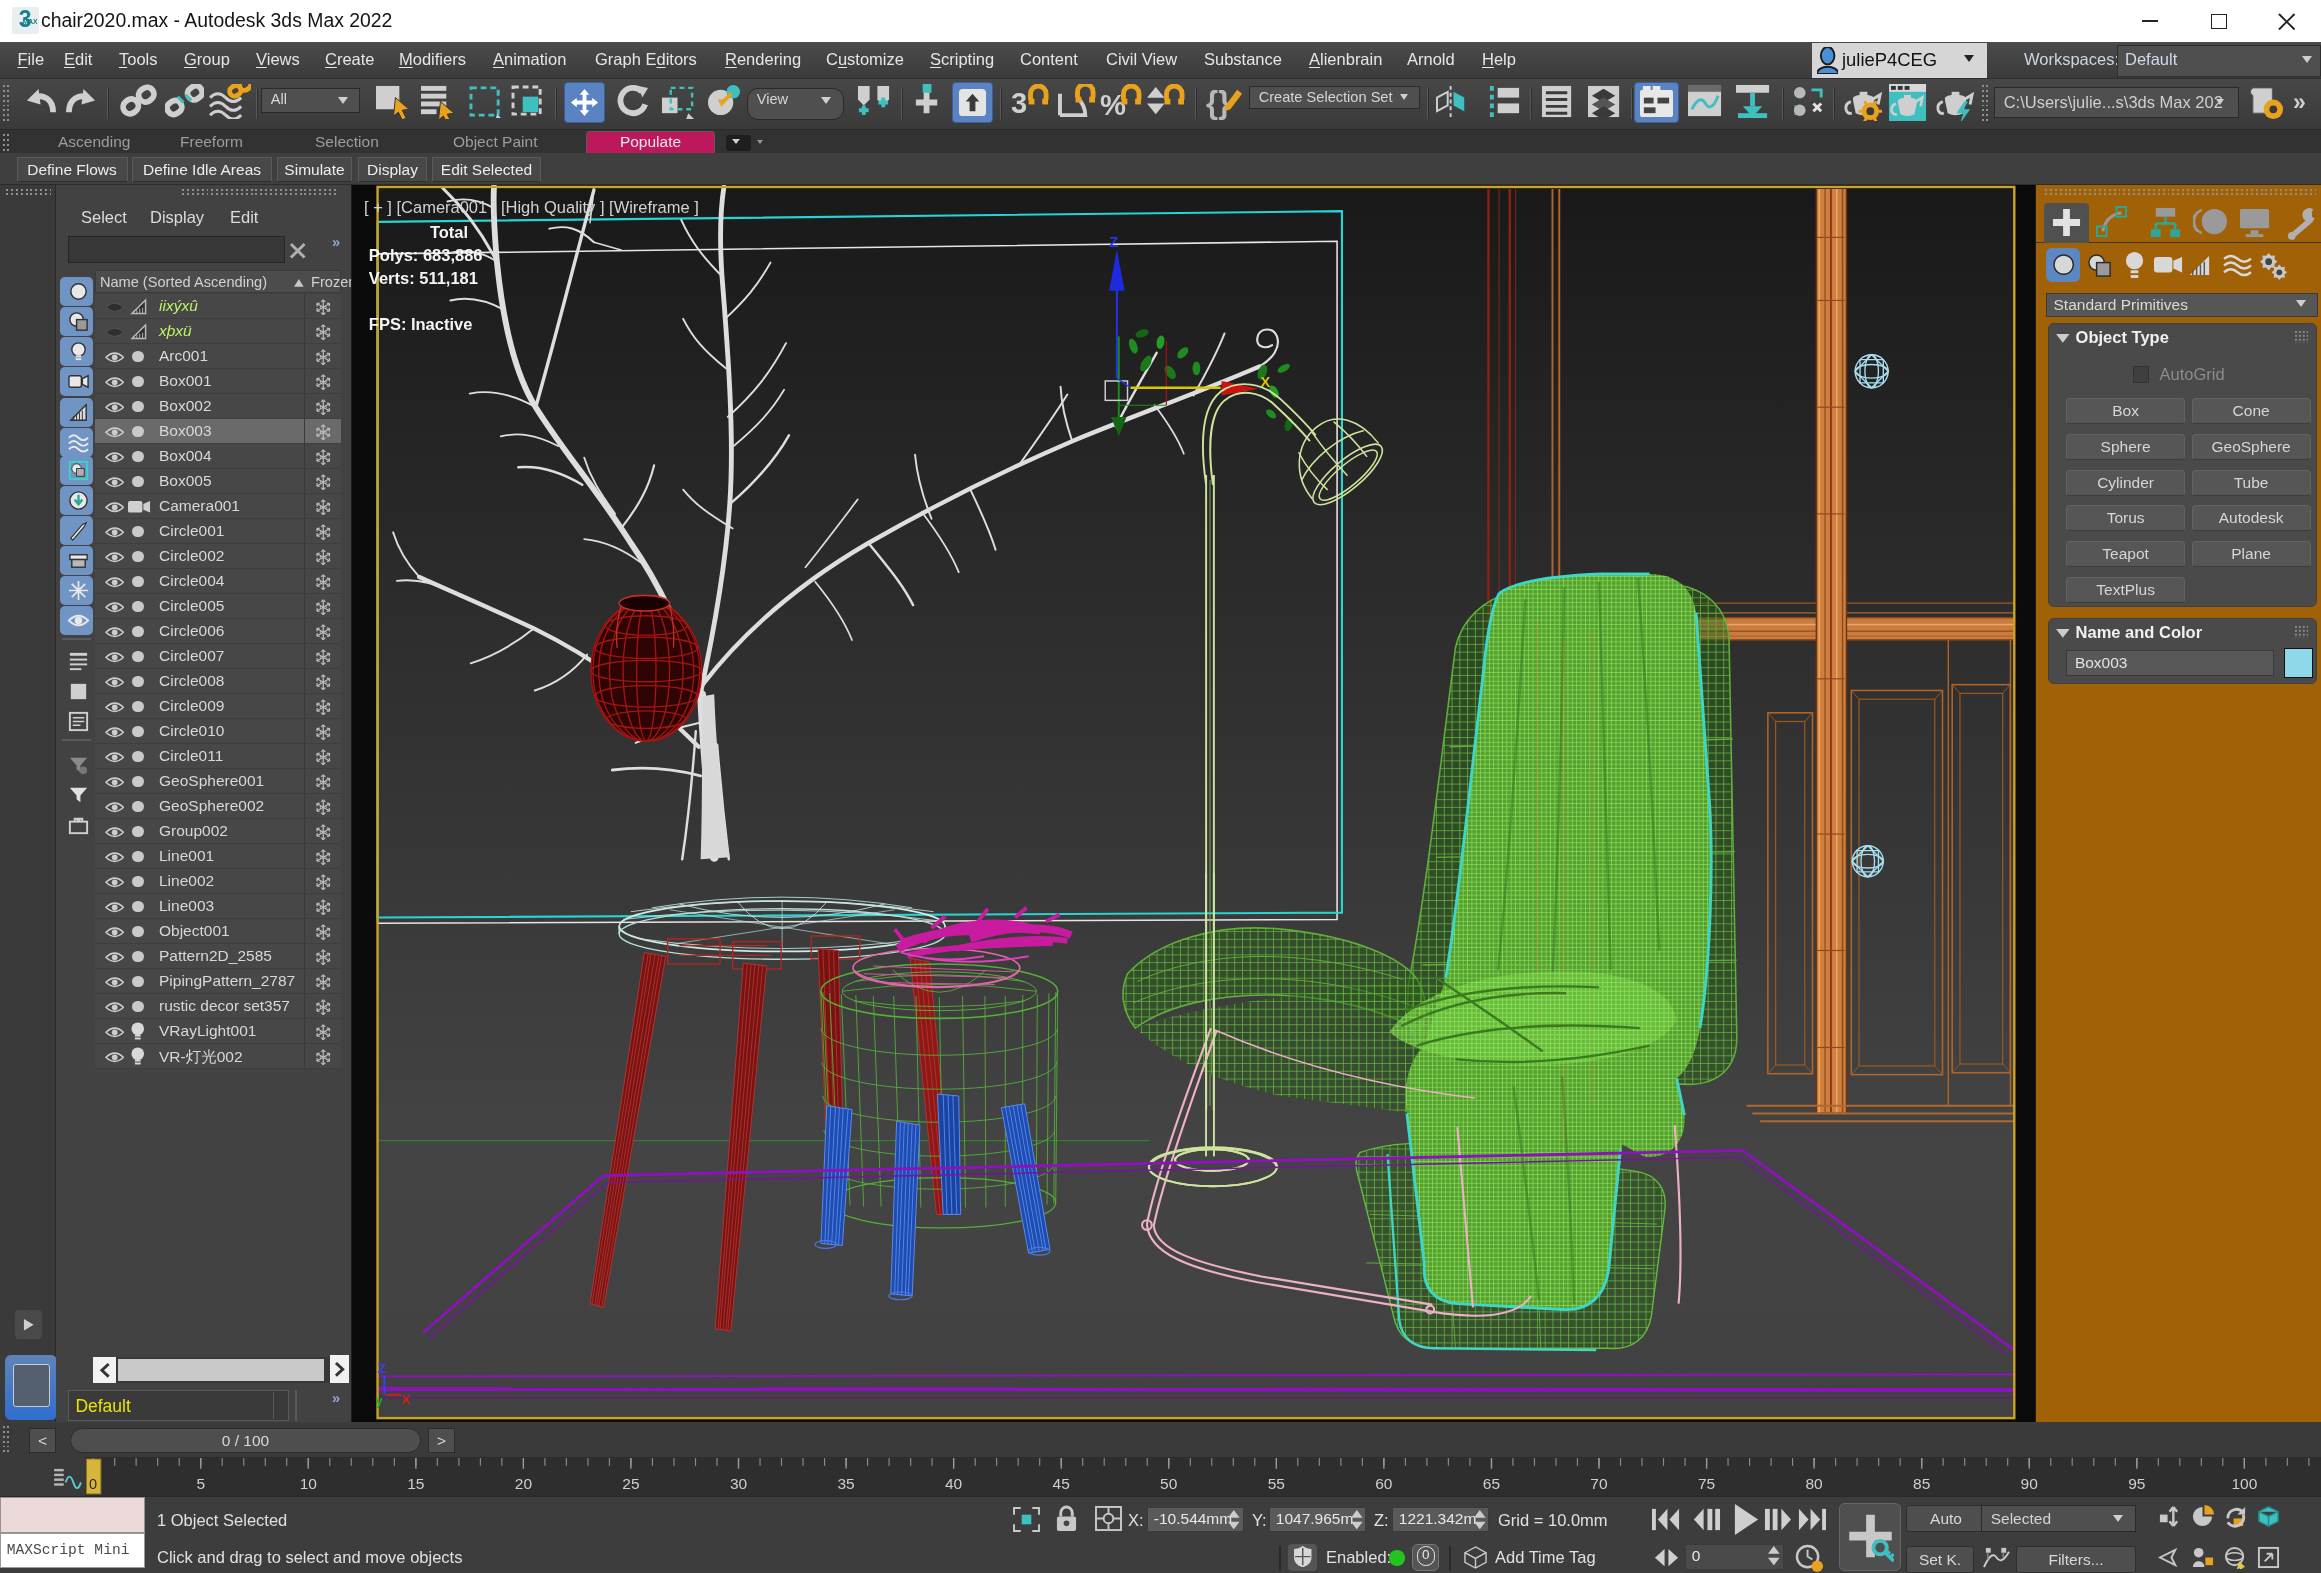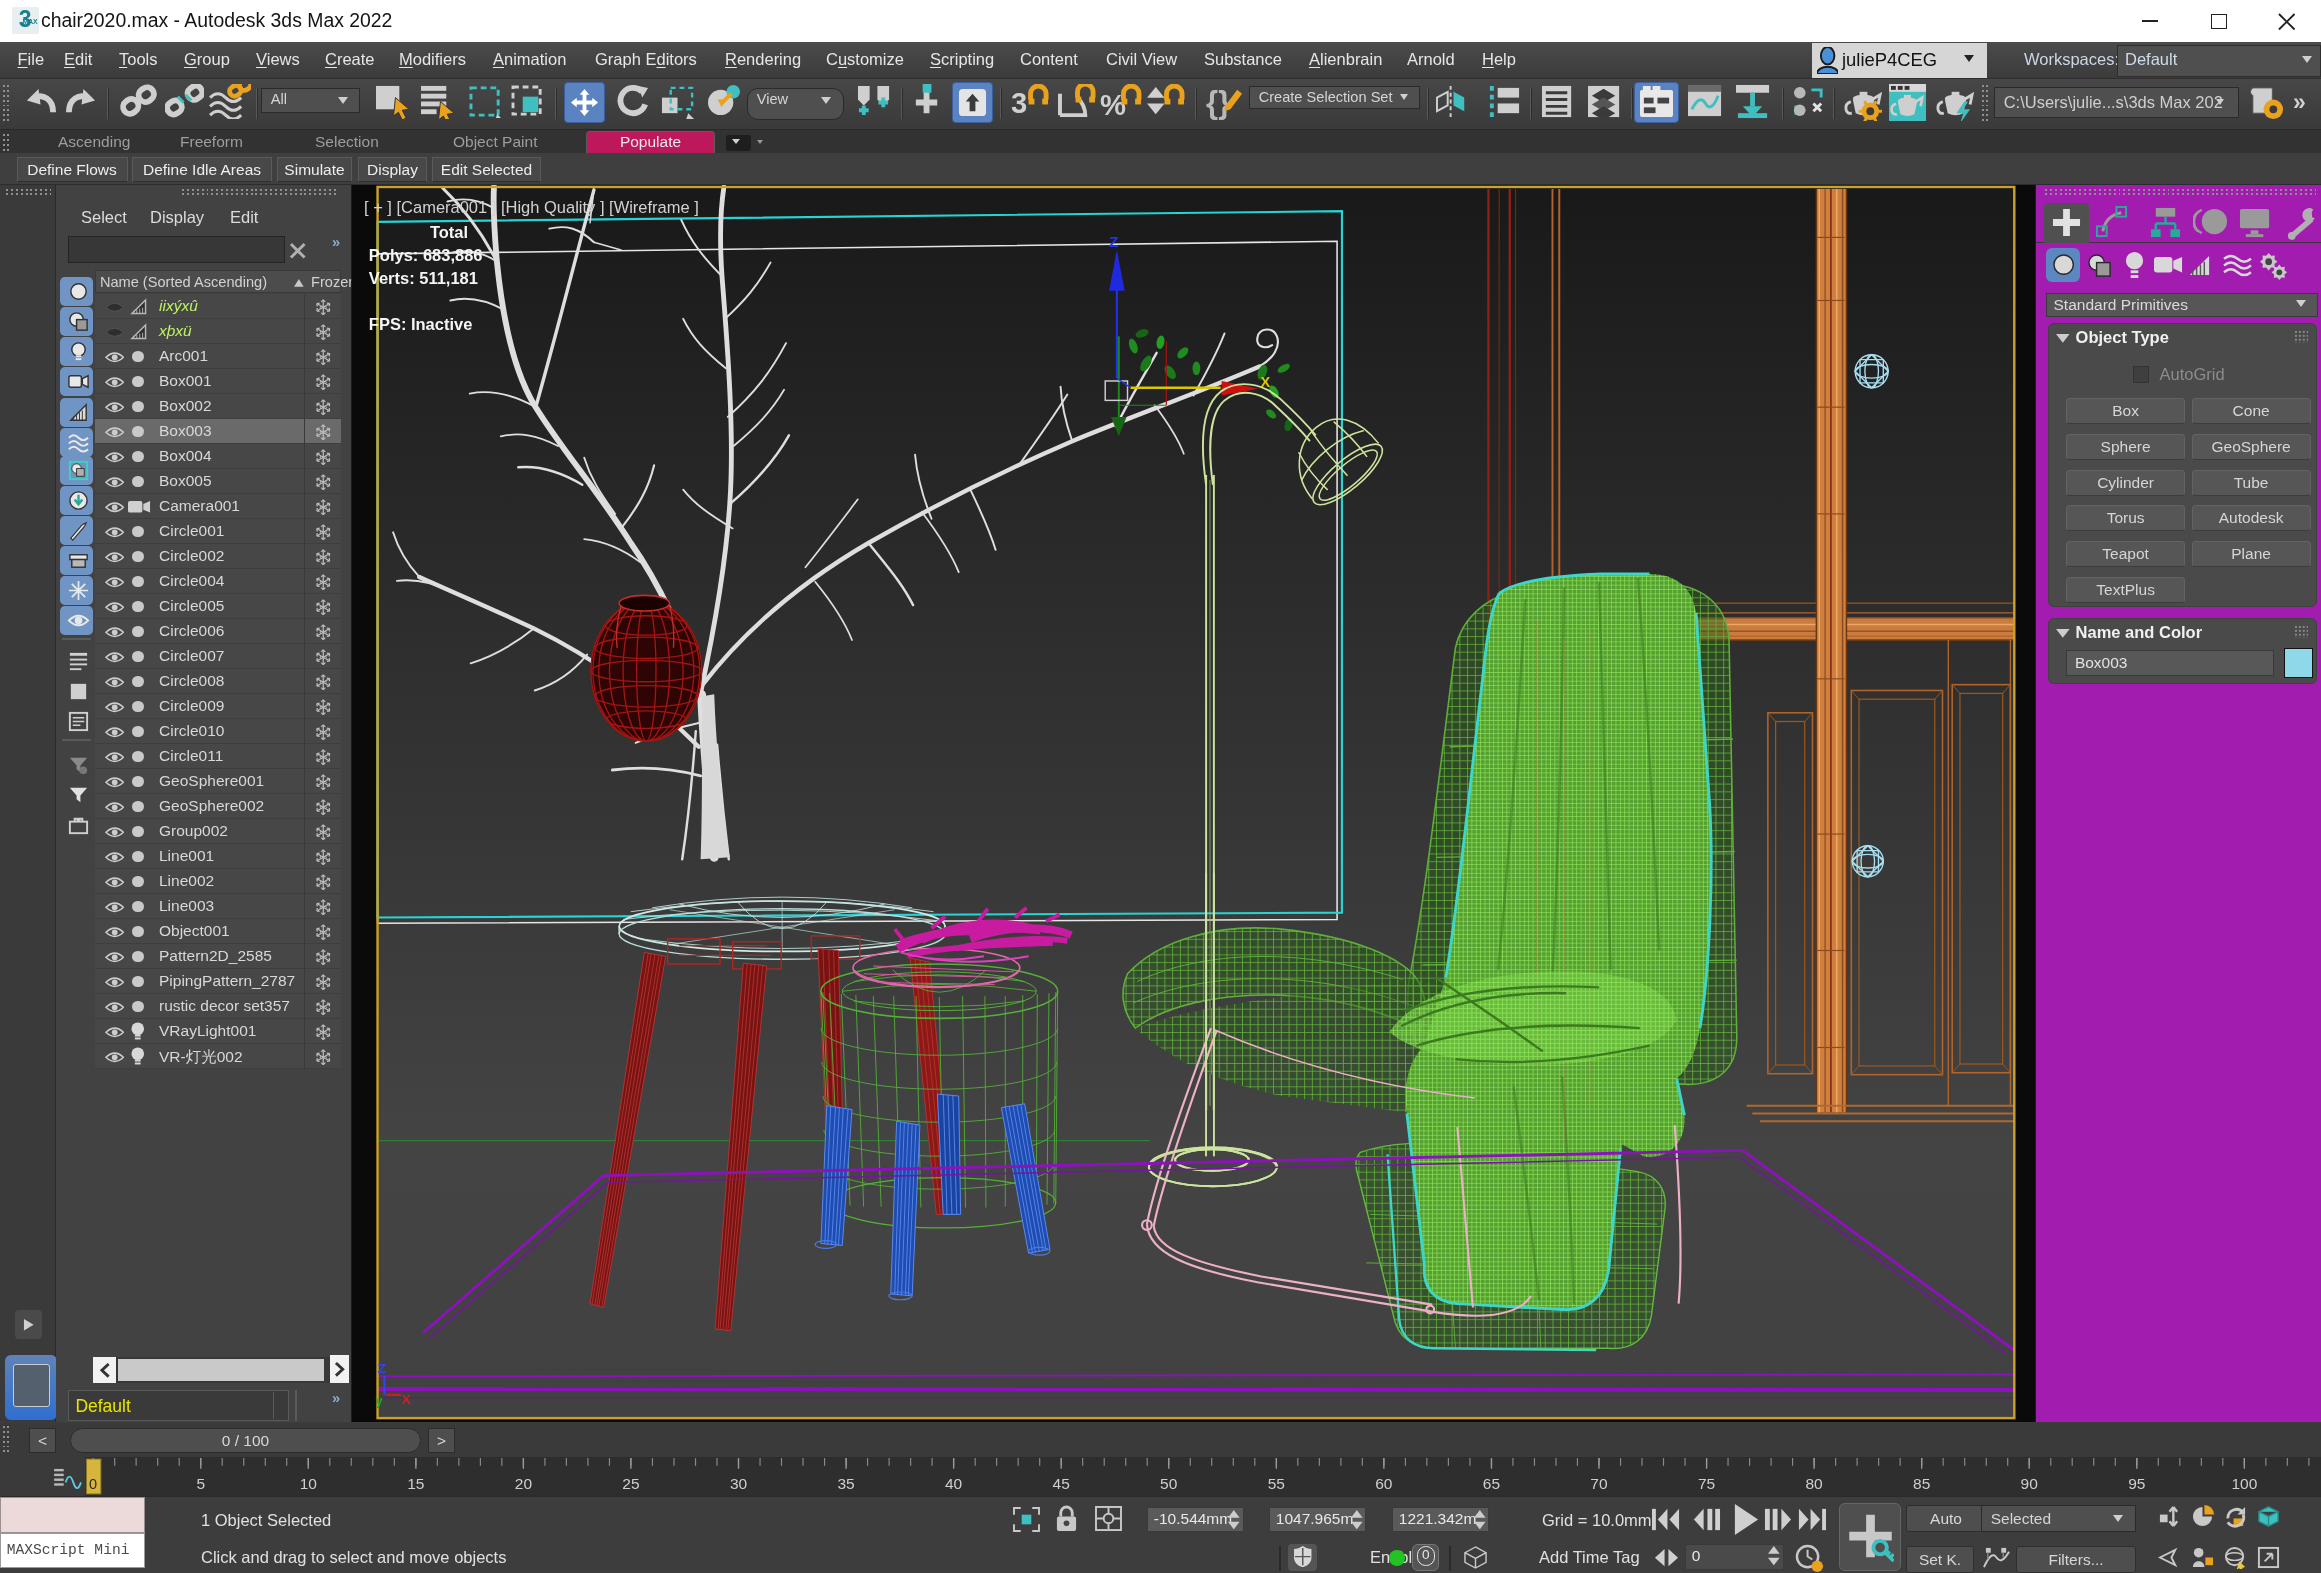--- a/index.html
+++ b/index.html
@@ -27,29 +27,29 @@
 #leftstrip{left:0;top:185px;width:56px;height:1237px;background:#3a3a3a;border-right:1px solid #2a2a2a;}
 #explorer{left:56px;top:185px;width:295px;height:1237px;background:#424242;}
 #exp-rows{position:absolute;left:39px;top:109px;width:246px;}
 .row{position:relative;height:25px;border-bottom:1px solid #3e3e3e;background:#474747;color:#d8d8d8;font-size:15.5px;white-space:nowrap;}
 .row.sel{background:#6a6a6a;}
 .row.gray{color:#bef264;font-style:italic;}
 .row .nm{position:absolute;left:64px;top:2.9px;}
 .row .fcell{position:absolute;right:0;top:0;width:37px;height:25px;border-left:1px solid #3a3a3a;}
 .iconcol .ib{position:absolute;left:3.9px;width:33px;height:29px;background:#7095c4;border-radius:4.9px;}
 .iconcol .ig{position:absolute;left:3.9px;width:33px;height:29px;}
-#cmdpanel{left:2036px;top:185px;width:285px;height:1237px;background:#a21caf;}
+#cmdpanel{left:2036px;top:185px;width:285px;height:1237px;background:#a16207;}
 .rollout{position:absolute;left:11.6px;width:269px;background:#4a4a4a;border:1px solid #404040;border-radius:5.8px;}
 .rollhead{position:relative;height:27px;color:#f0f0f0;font-weight:bold;font-size:16.5px;}
 .cbtn{position:absolute;width:119px;height:26px;background:#565656;border:1px solid #636363;border-bottom-color:#3c3c3c;border-radius:3.9px;color:#d6d6d6;font-size:15.5px;text-align:center;line-height:24px;}
 #trackrow{left:0;top:1423px;width:2321px;height:35px;background:#3a3a3a;}
 .tb{position:absolute;top:5.8px;height:25px;background:#4e4e4e;border:1px solid #2c2c2c;color:#d8d8d8;font-size:15.5px;text-align:center;}
 #ruler{left:0;top:1457px;width:2321px;height:39px;background:#2e2e2e;}
 #statusbar{left:0;top:1496px;width:2321px;height:78px;background:#3d3d3d;border-top:1px solid #2a2a2a;}
-.st{position:absolute;color:#e0e0e0;font-size:16.5px;white-space:nowrap;margin-left:44px;}
+.st{position:absolute;color:#e0e0e0;font-size:16.5px;white-space:nowrap;}
 .sfield{position:absolute;background:#5a5a5a;border:1px solid #3a3a3a;color:#e8e8e8;font-size:15.5px;padding-left:5.8px;line-height:21.3px;}
 .sbtn{position:absolute;background:#4e4e4e;border:1px solid #2e2e2e;border-radius:2.9px;color:#d8d8d8;font-size:15.5px;text-align:center;}
 #msbox1{left:2.9px;top:3.9px;width:145px;height:36px;background:#ecdada;border:1px solid #9a8f8f;}
 #msbox2{left:2.9px;top:41px;width:145px;height:35px;background:#ffffff;border:1px solid #9a9a9a;color:#4a4a4a;font-family:"Liberation Mono",monospace;font-size:14.6px;line-height:33px;padding-left:5.8px;}
 </style></head><body>
 <div id="titlebar" class="abs"></div>
 <div id="logo" class="abs">3<i>MAX</i></div>
 <div id="title-txt" class="abs">chair2020.max - Autodesk 3ds Max 2022</div>
 <div class="abs winbtn" style="left:2142px;">
     <div class="abs" style="left:0;top:7.8px;width:15.5px;height:1.9px;background:#222;"></div>

